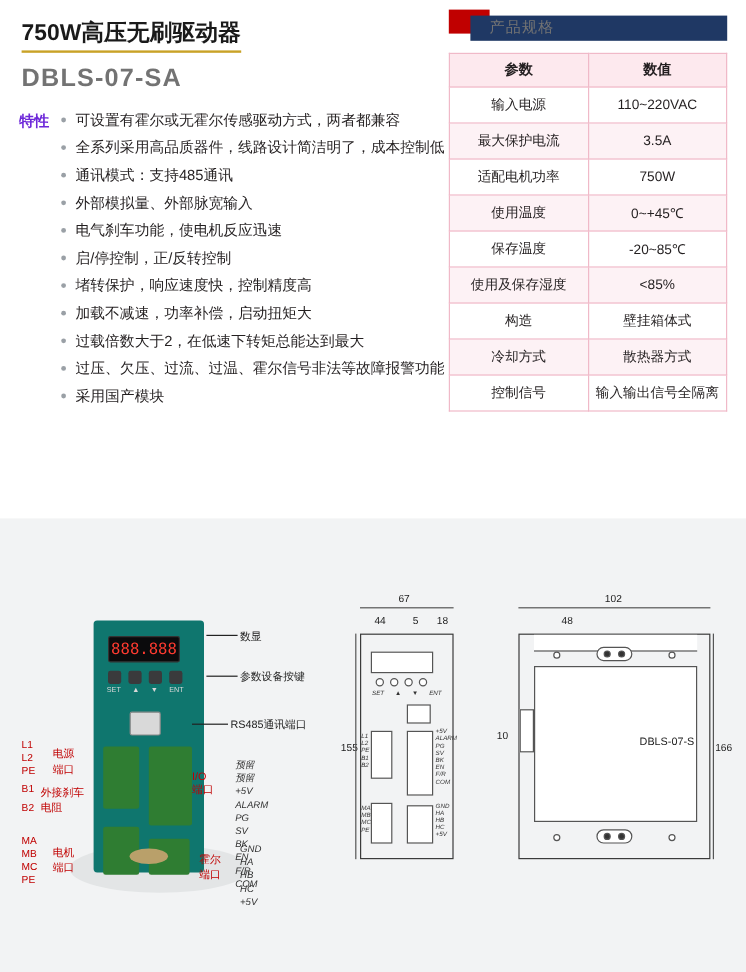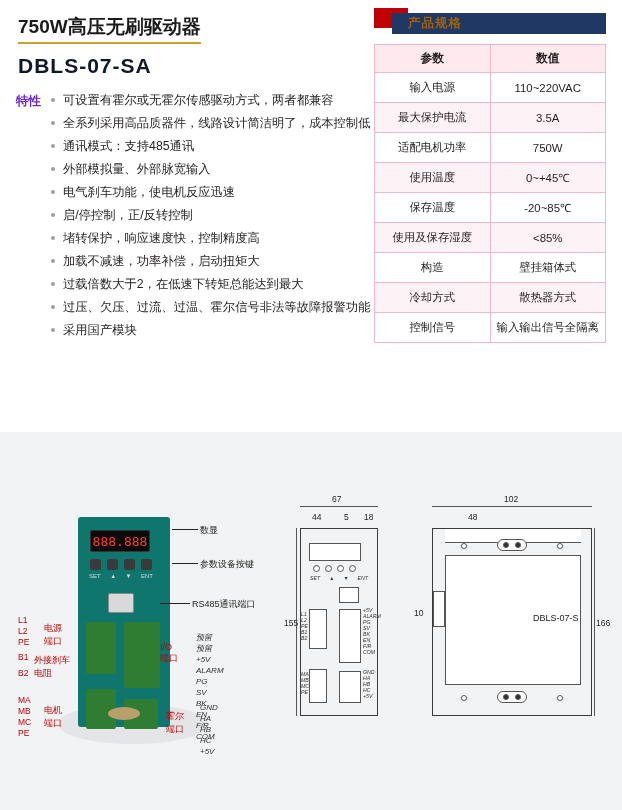--- a/index.html
+++ b/index.html
@@ -25,21 +25,21 @@
     color: #1a1a1a;
     letter-spacing: 0px;
     margin: 4px 0 0 2px;
     display: inline-block;
     border-bottom: 2px solid #c9a227;
     padding-bottom: 2px;
   }
   .title-sub {
     font-size: 21px;
     font-weight: bold;
-    color: #0f172a;
+    color: #737373;
     letter-spacing: 1px;
     margin: 10px 0 0 2px;
   }
   .feature-wrap {
     display: flex;
     margin-top: 14px;
     width: 360px;
   }
   .feature-label {
     font-size: 12.5px;
@@ -86,23 +86,23 @@
   }
   .spec-head .bluebar {
     position: absolute;
     left: 18px; top: 5px;
     width: 214px; height: 21px;
     background: #1f3864;
   }
   .spec-head .spec-title {
     position: absolute;
     left: 34px; top: 7px;
-    color: #a16207;
+    color: #737373;
     font-size: 12.5px;
-    font-weight: bold;
+    font-weight: normal;
     letter-spacing: 1px;
   }
   table.spec-table {
     border-collapse: collapse;
     width: 232px;
     table-layout: fixed;
   }
   table.spec-table th, table.spec-table td {
     border: 1px solid #f0b9c8;
     text-align: center;

